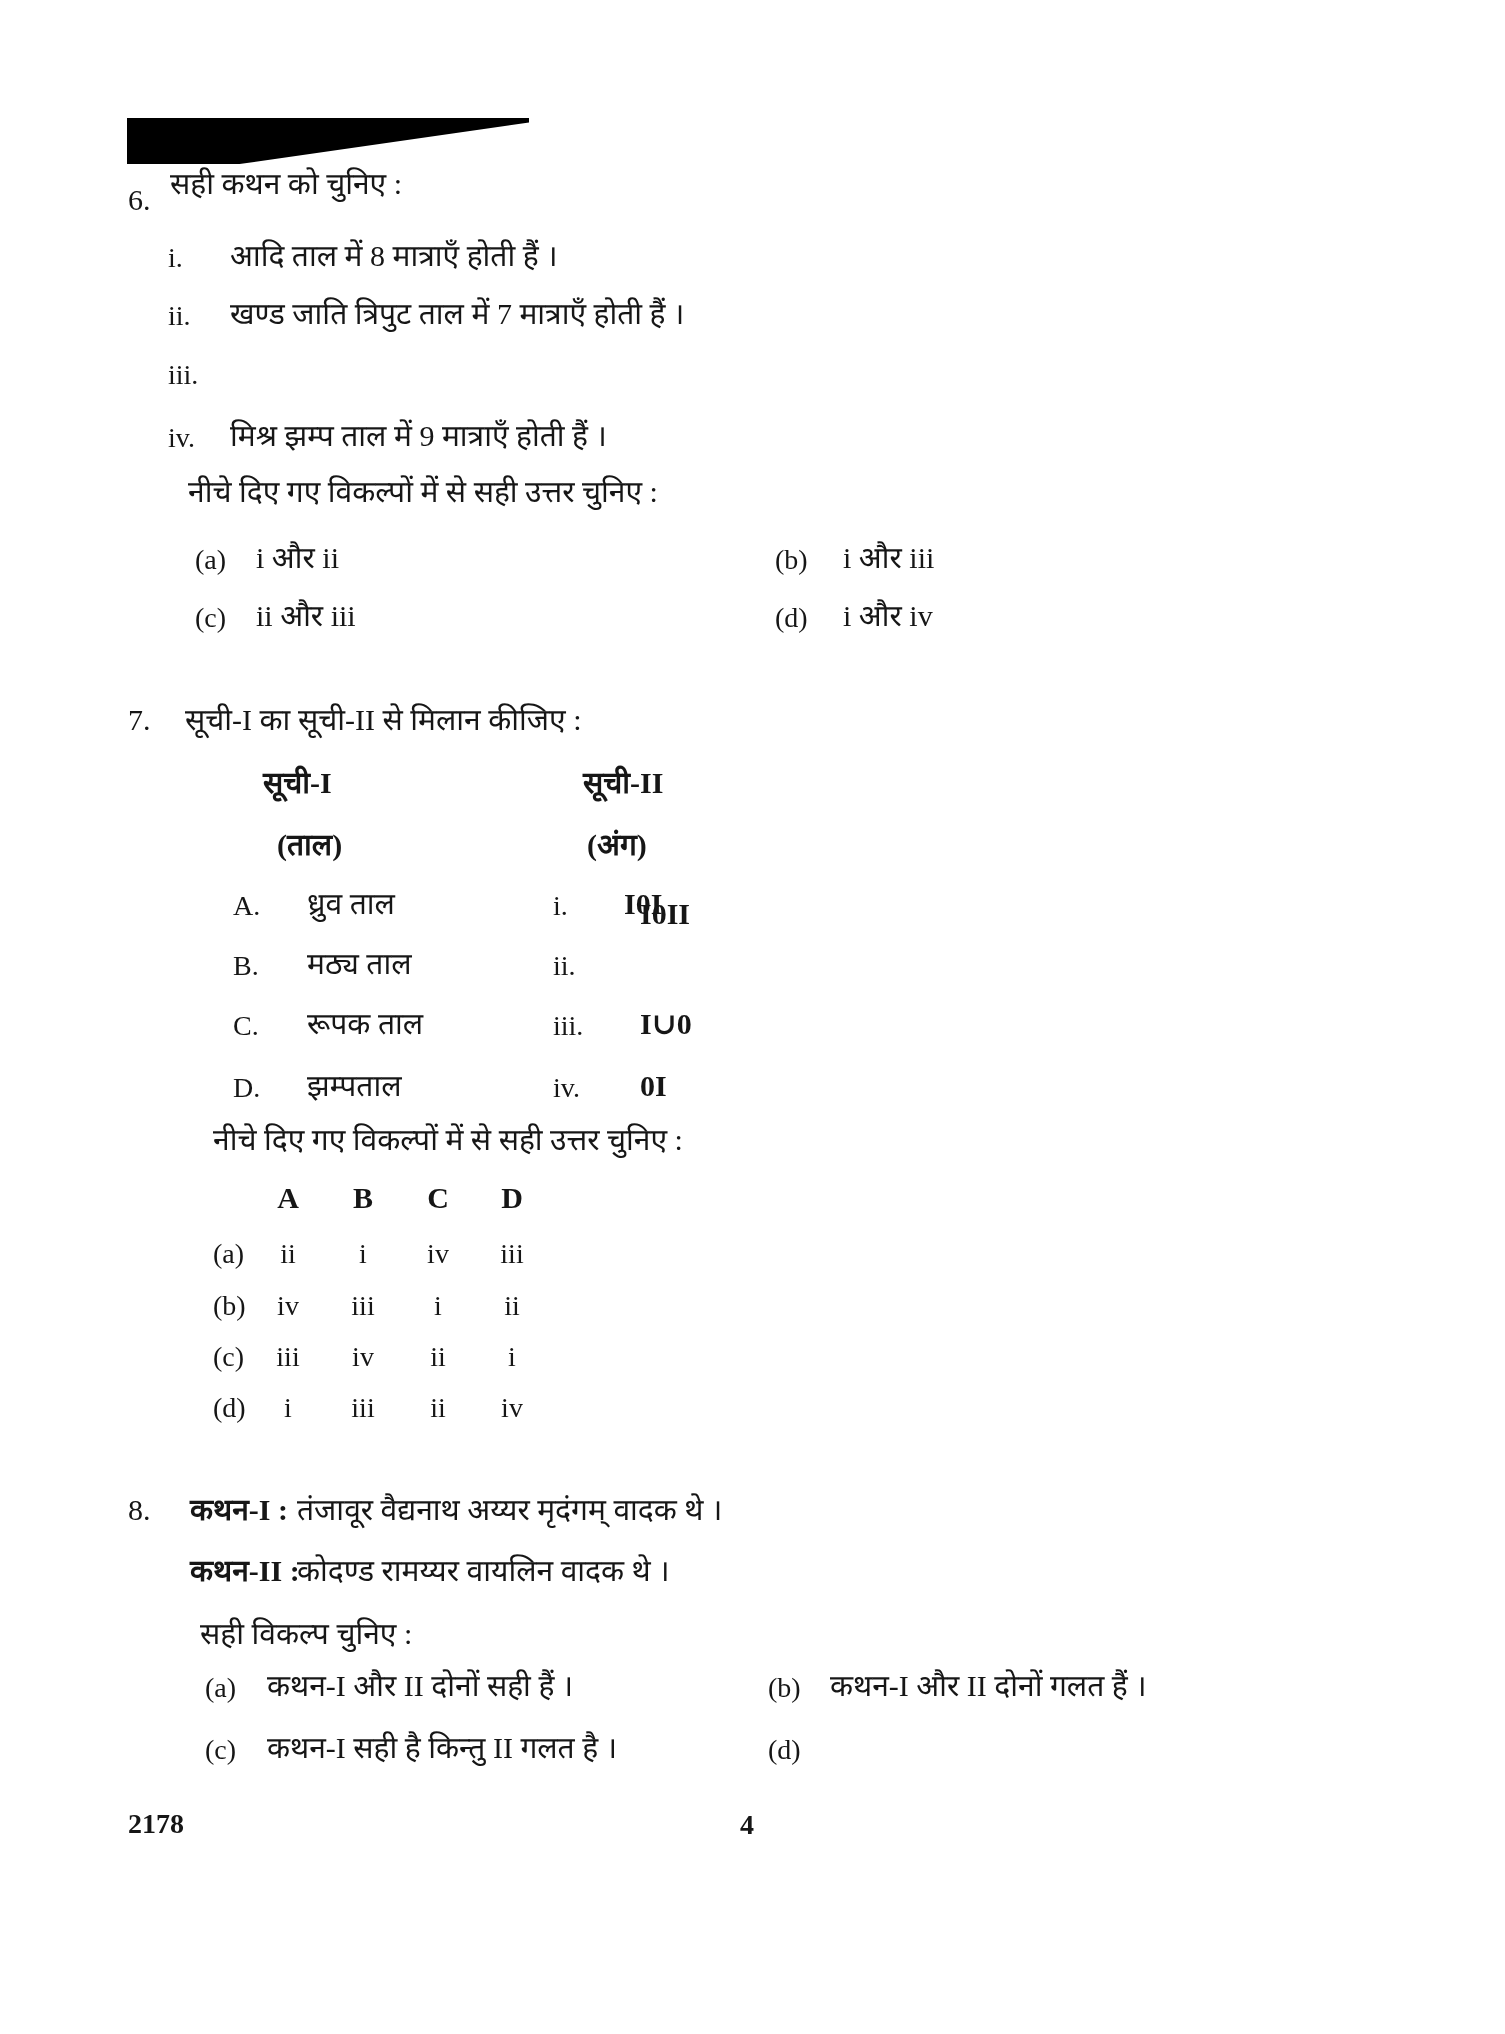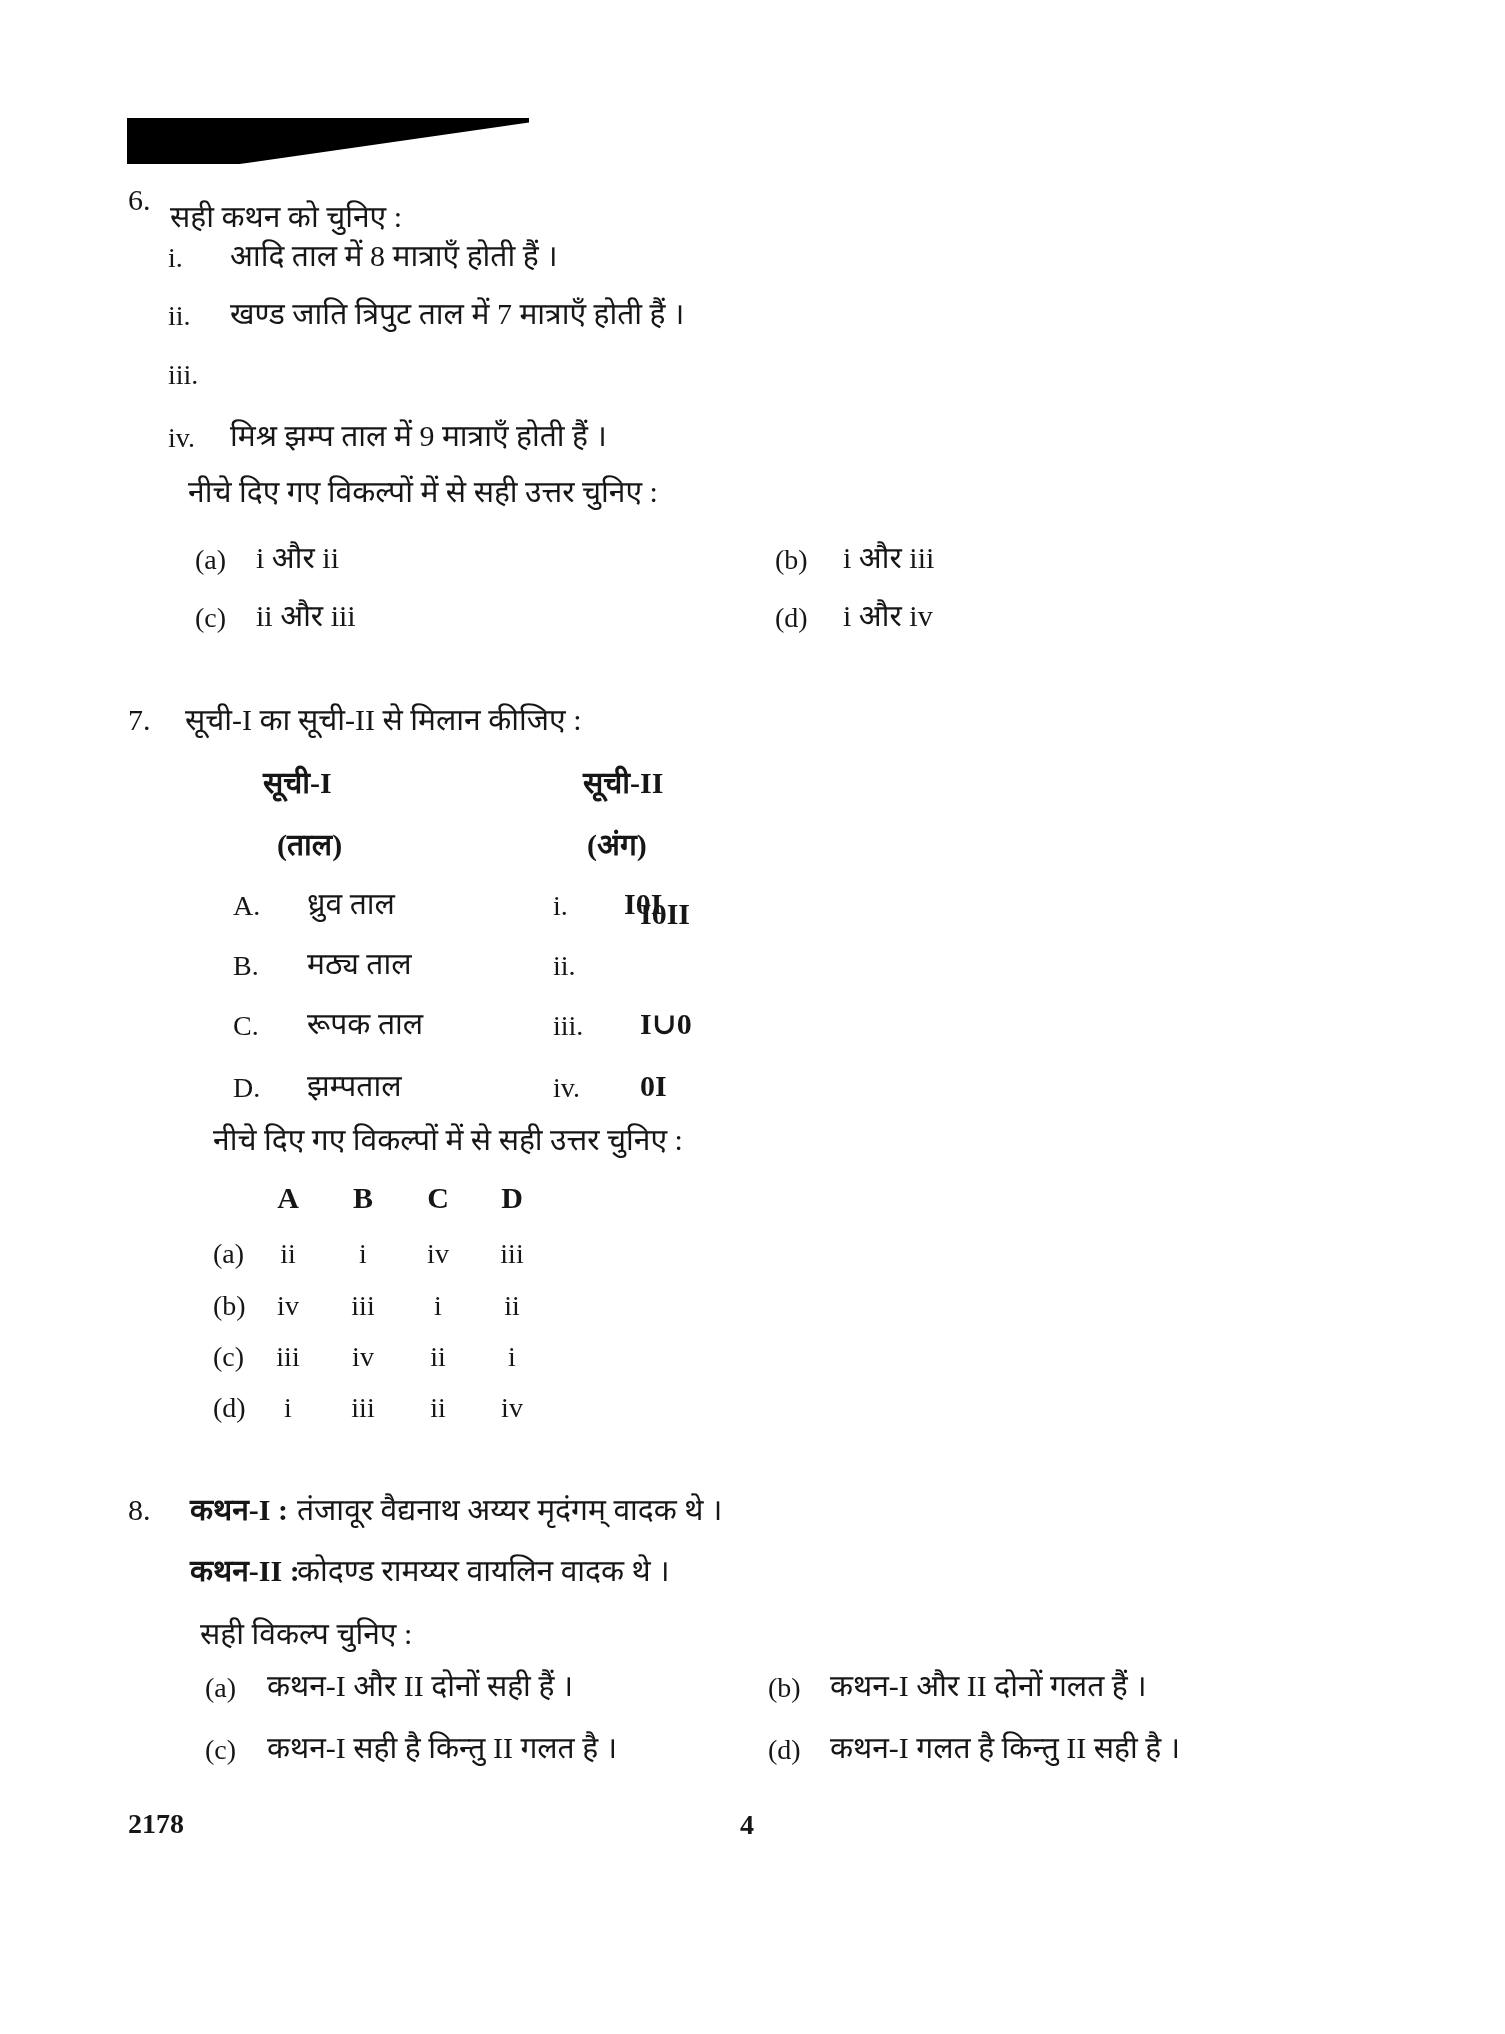--- a/index.html
+++ b/index.html
@@ -39,21 +39,21 @@
   }
 </style>
 </head>
 <body>
 
 <div class="page">
 
   <div class="banner"></div>
 
   <span class="t" style="left:128px;top:182px;">6.</span>
-  <span class="t" style="left:170px;top:199px;">सही कथन को चुनिए :</span>
+  <span class="t" style="left:170px;top:166px;">सही कथन को चुनिए :</span>
 
   <span class="t sm" style="left:168px;top:240px;">i.</span>
   <span class="t" style="left:230px;top:238px;">आदि ताल में 8 मात्राएँ होती हैं ।</span>
 
   <span class="t sm" style="left:168px;top:298px;">ii.</span>
   <span class="t" style="left:230px;top:296px;">खण्ड जाति त्रिपुट ताल में 7 मात्राएँ होती हैं ।</span>
 
   <span class="t sm" style="left:168px;top:357px;">iii.</span>
 
   <span class="t sm" style="left:168px;top:420px;">iv.</span>
@@ -140,18 +140,17 @@
   <span class="t" style="left:200px;top:1616px;">सही विकल्प चुनिए :</span>
 
   <span class="t sm" style="left:205px;top:1670px;">(a)</span>
   <span class="t" style="left:267px;top:1668px;">कथन-I और II दोनों सही हैं ।</span>
   <span class="t sm" style="left:768px;top:1670px;">(b)</span>
   <span class="t" style="left:830px;top:1668px;">कथन-I और II दोनों गलत हैं ।</span>
 
   <span class="t sm" style="left:205px;top:1732px;">(c)</span>
   <span class="t" style="left:267px;top:1730px;">कथन-I सही है किन्तु II गलत है ।</span>
   <span class="t sm" style="left:768px;top:1732px;">(d)</span>
-  <span class="t" style="left:830px;top:1730px;">कथन-I गलत है किन्तु II सही है ।</span>
 
   <span class="t b sm" style="left:128px;top:1806px;">2178</span>
   <span class="t b sm" style="left:740px;top:1807px;">4</span>
 
 </div>
 
 </body></html>

